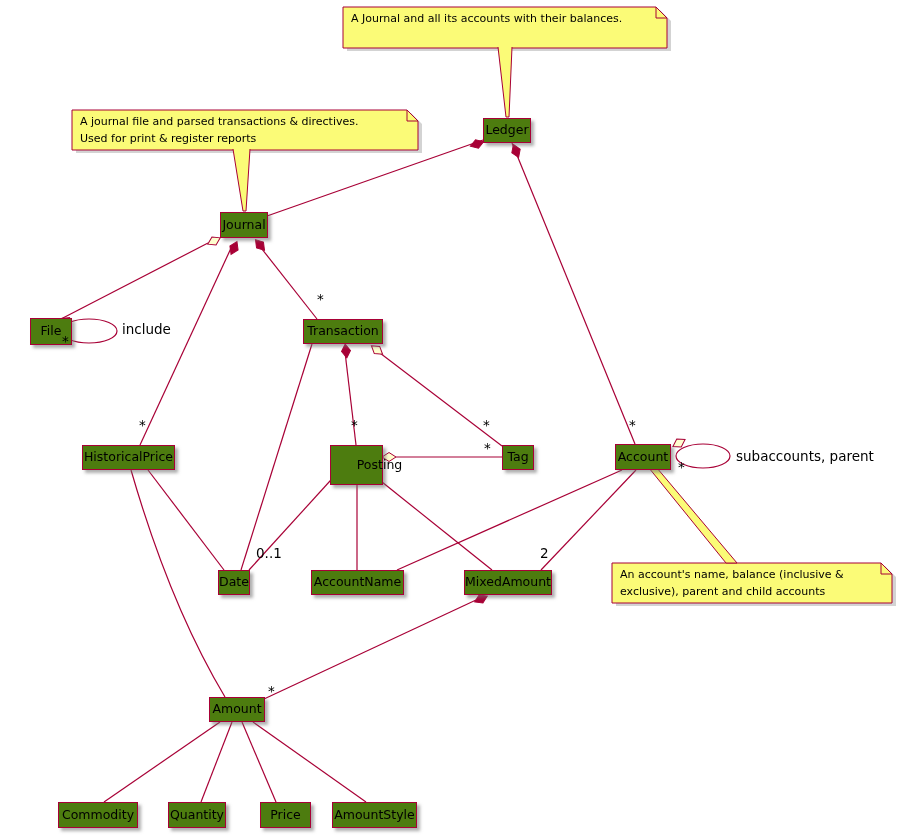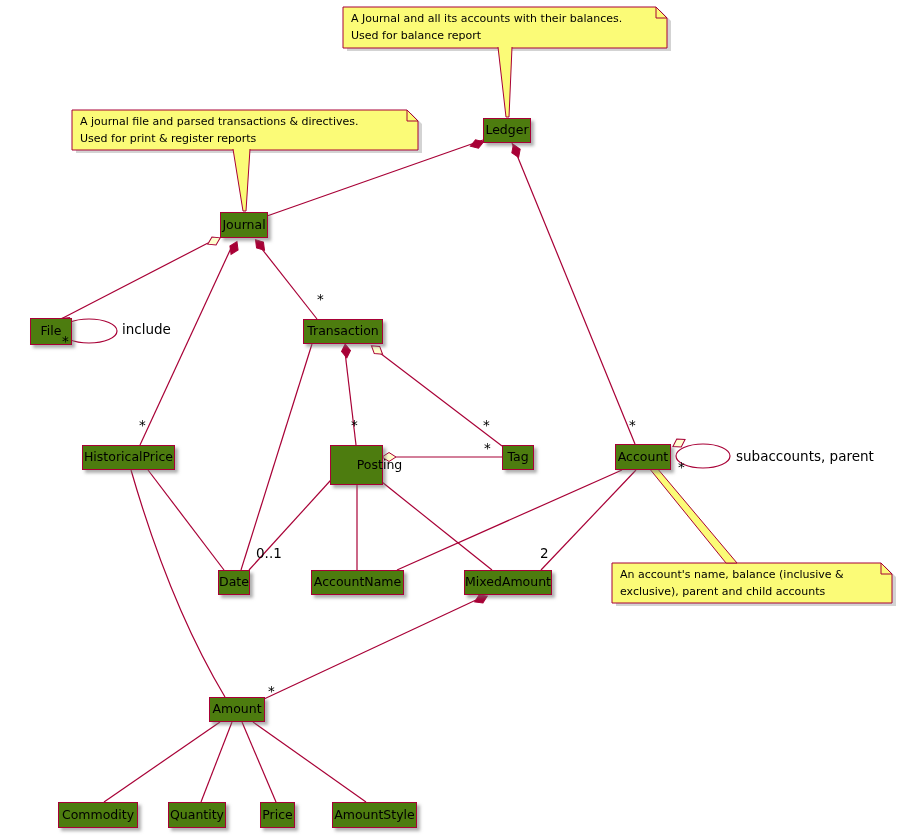--- a/index.html
+++ b/index.html
@@ -118,30 +118,29 @@
     </div>
   <div class="cls" style="left:209px;top:697px;width:56px;height:25px;">
       <span>Amount</span>
     </div>
   <div class="cls" style="left:58px;top:802px;width:80px;height:26px;">
       <span>Commodity</span>
     </div>
   <div class="cls" style="left:168px;top:802px;width:58px;height:26px;">
       <span>Quantity</span>
     </div>
-  <div class="cls" style="left:260px;top:802px;width:35px;height:26px;">
+  <div class="cls" style="left:260px;top:802px;width:51px;height:26px;">
       <span>Price</span>
     </div>
   <div class="cls" style="left:332px;top:802px;width:85px;height:26px;">
       <span>AmountStyle</span>
     </div>
 
   <div class="note-text" style="left:351px;top:10px;">
     <div>A Journal and all its accounts with their balances.</div>
-    <div>Used for balance report</div>
   </div>
   <div class="note-text" style="left:80px;top:113px;">
     <div>A journal file and parsed transactions &amp; directives.</div>
     <div>Used for print &amp; register reports</div>
   </div>
   <div class="note-text" style="left:620px;top:566px;">
     <div>An account's name, balance (inclusive &amp;</div>
     <div>exclusive), parent and child accounts</div>
   </div>
 

